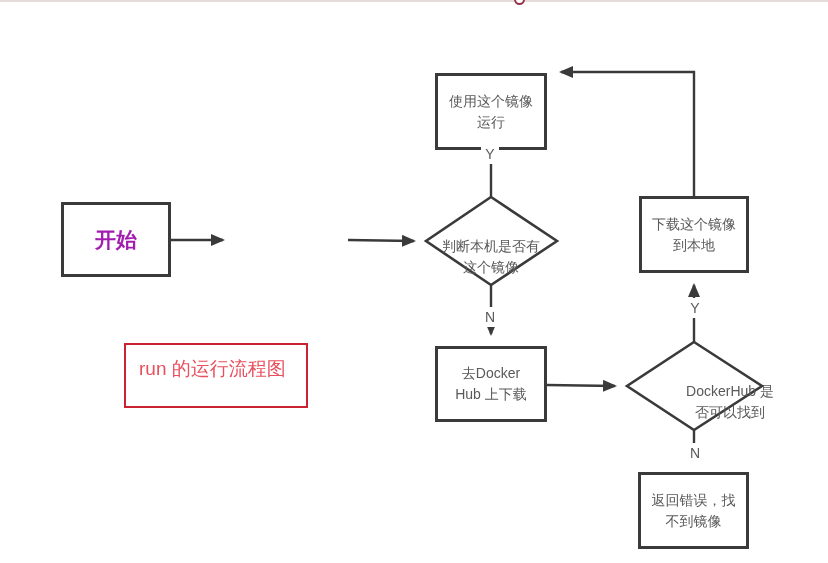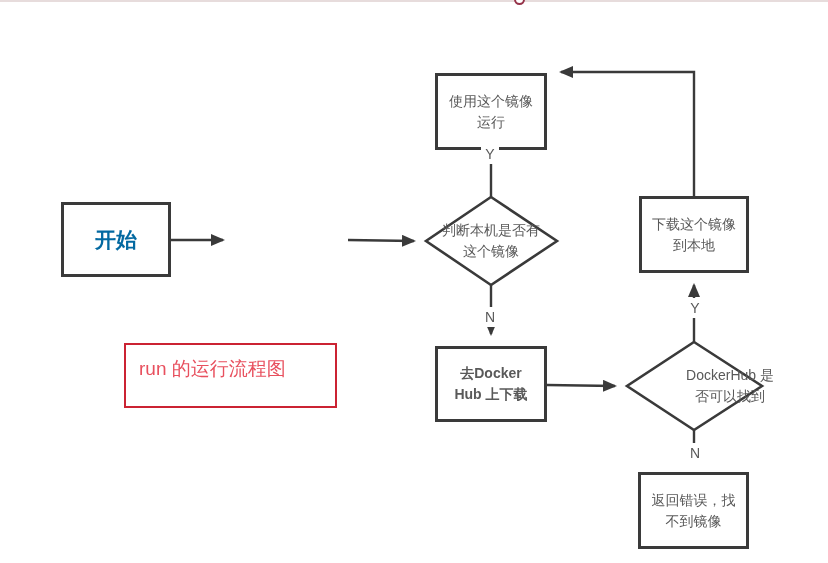--- a/index.html
+++ b/index.html
@@ -44,39 +44,40 @@
     text-align: center;
     background: #ffffff;
     border: 3px solid #3a3a3a;
     color: #595959;
     font-size: 14px;
     line-height: 21px;
     white-space: pre-line;
   }
   .node-start {
     left: 61px; top: 202px; width: 110px; height: 75px;
-    font-size: 21px; font-weight: bold; color: #0369a1;
+    font-size: 21px; font-weight: bold; color: #a21caf;
   }
   .node-find-local { left: 237px; top: 202px; width: 111px; height: 76px; }
   .node-run-image  { left: 435px; top: 33px;  width: 112px; height: 77px; margin-top: 40px; }
-  .node-download-hub { left: 435px; top: 346px; width: 112px; height: 76px; font-weight: bold; }
+  .node-download-hub { left: 435px; top: 346px; width: 112px; height: 76px; }
   .node-download-local { left: 639px; top: 196px; width: 110px; height: 77px; }
   .node-error { left: 638px; top: 472px; width: 111px; height: 77px; }
 
   .diamond-label {
     position: absolute;
     display: flex;
     align-items: center;
     justify-content: center;
     text-align: center;
     color: #595959;
     font-size: 14px;
     line-height: 21px;
     white-space: pre-line;
     pointer-events: none;
+    margin-top: 16px;
   }
   .diamond-label-1 { left: 421px; top: 219px; width: 140px; height: 44px; }
   .diamond-label-2 { left: 660px; top: 364px; width: 140px; height: 44px; }
 
   .edge-label {
     position: absolute;
     width: 18px; height: 20px;
     display: flex;
     align-items: center;
     justify-content: center;
@@ -85,21 +86,21 @@
     font-size: 14px;
   }
   .label-y1 { left: 481px; top: 144px; }
   .label-n1 { left: 481px; top: 307px; }
   .label-y2 { left: 686px; top: 298px; }
   .label-n2 { left: 686px; top: 443px; }
 
   .annotation-box {
     position: absolute;
     left: 124px; top: 343px;
-    width: 213px; height: 65px;
+    width: 184px; height: 65px;
     border: 2px solid #cb2333;
     background: #ffffff;
     color: #e8505e;
     font-size: 19px;
     padding: 11px 0 12px 13px;
   }
 </style>
 </head>
 <body>
 

